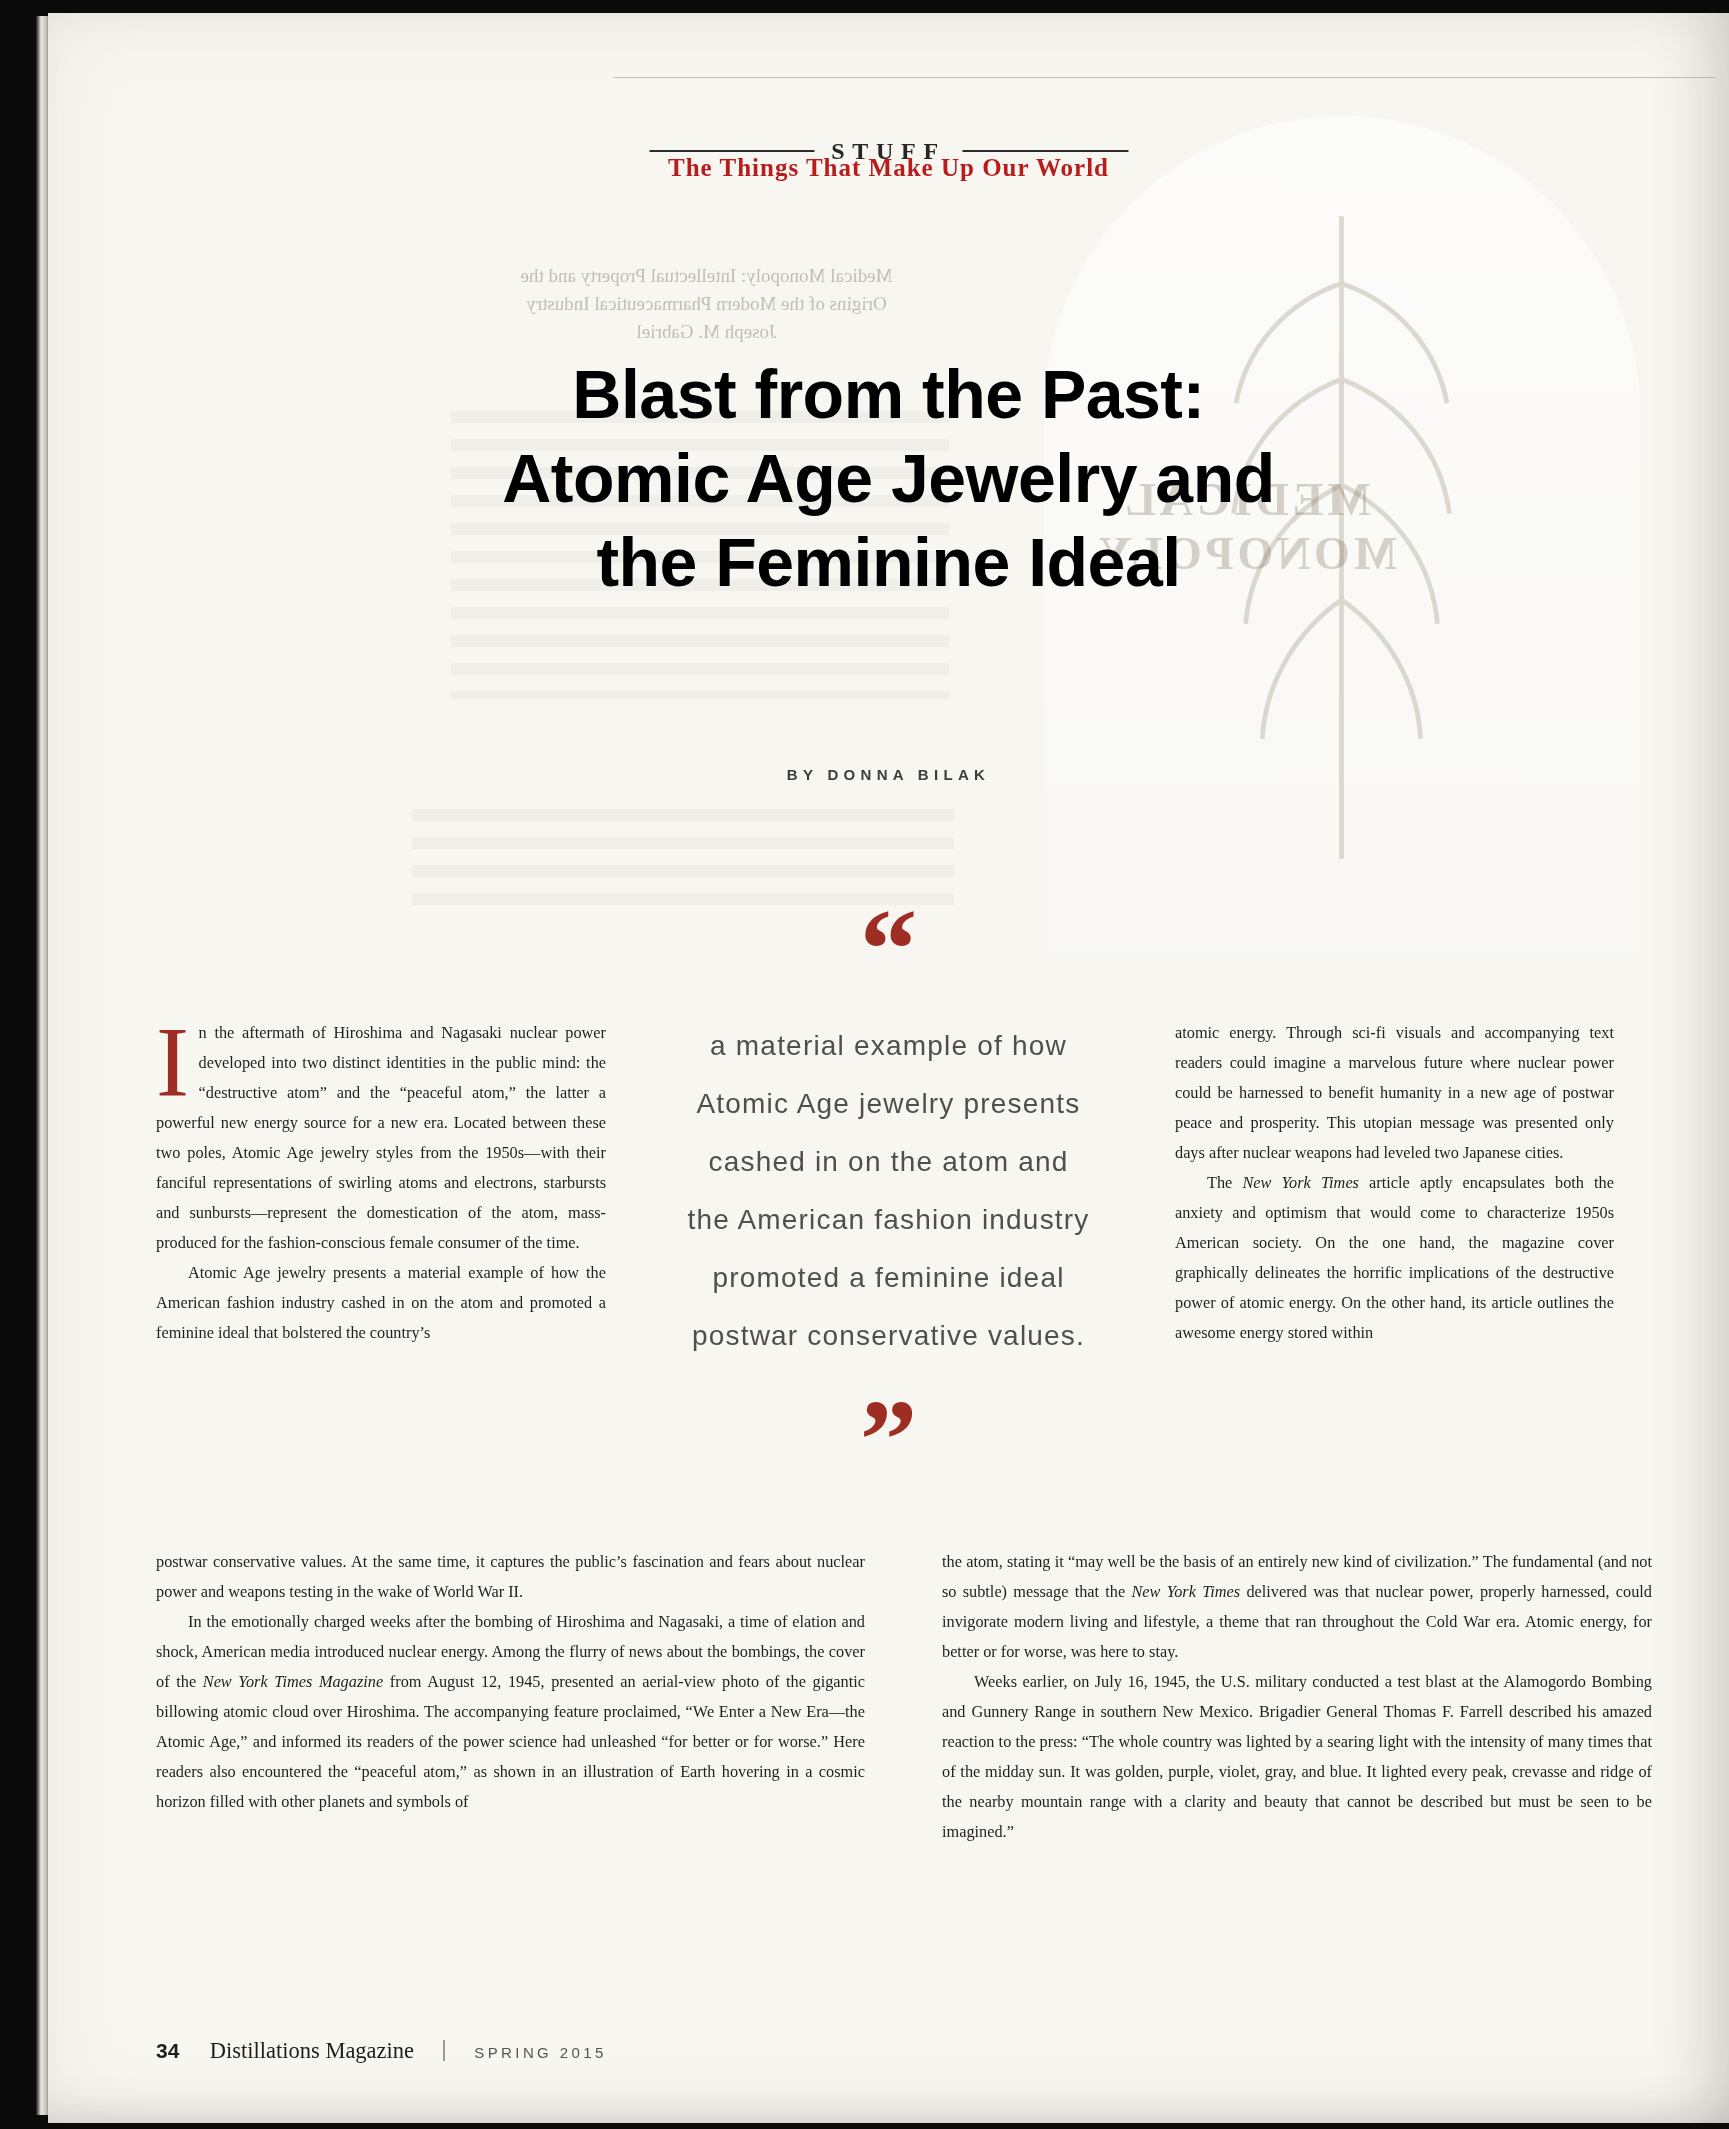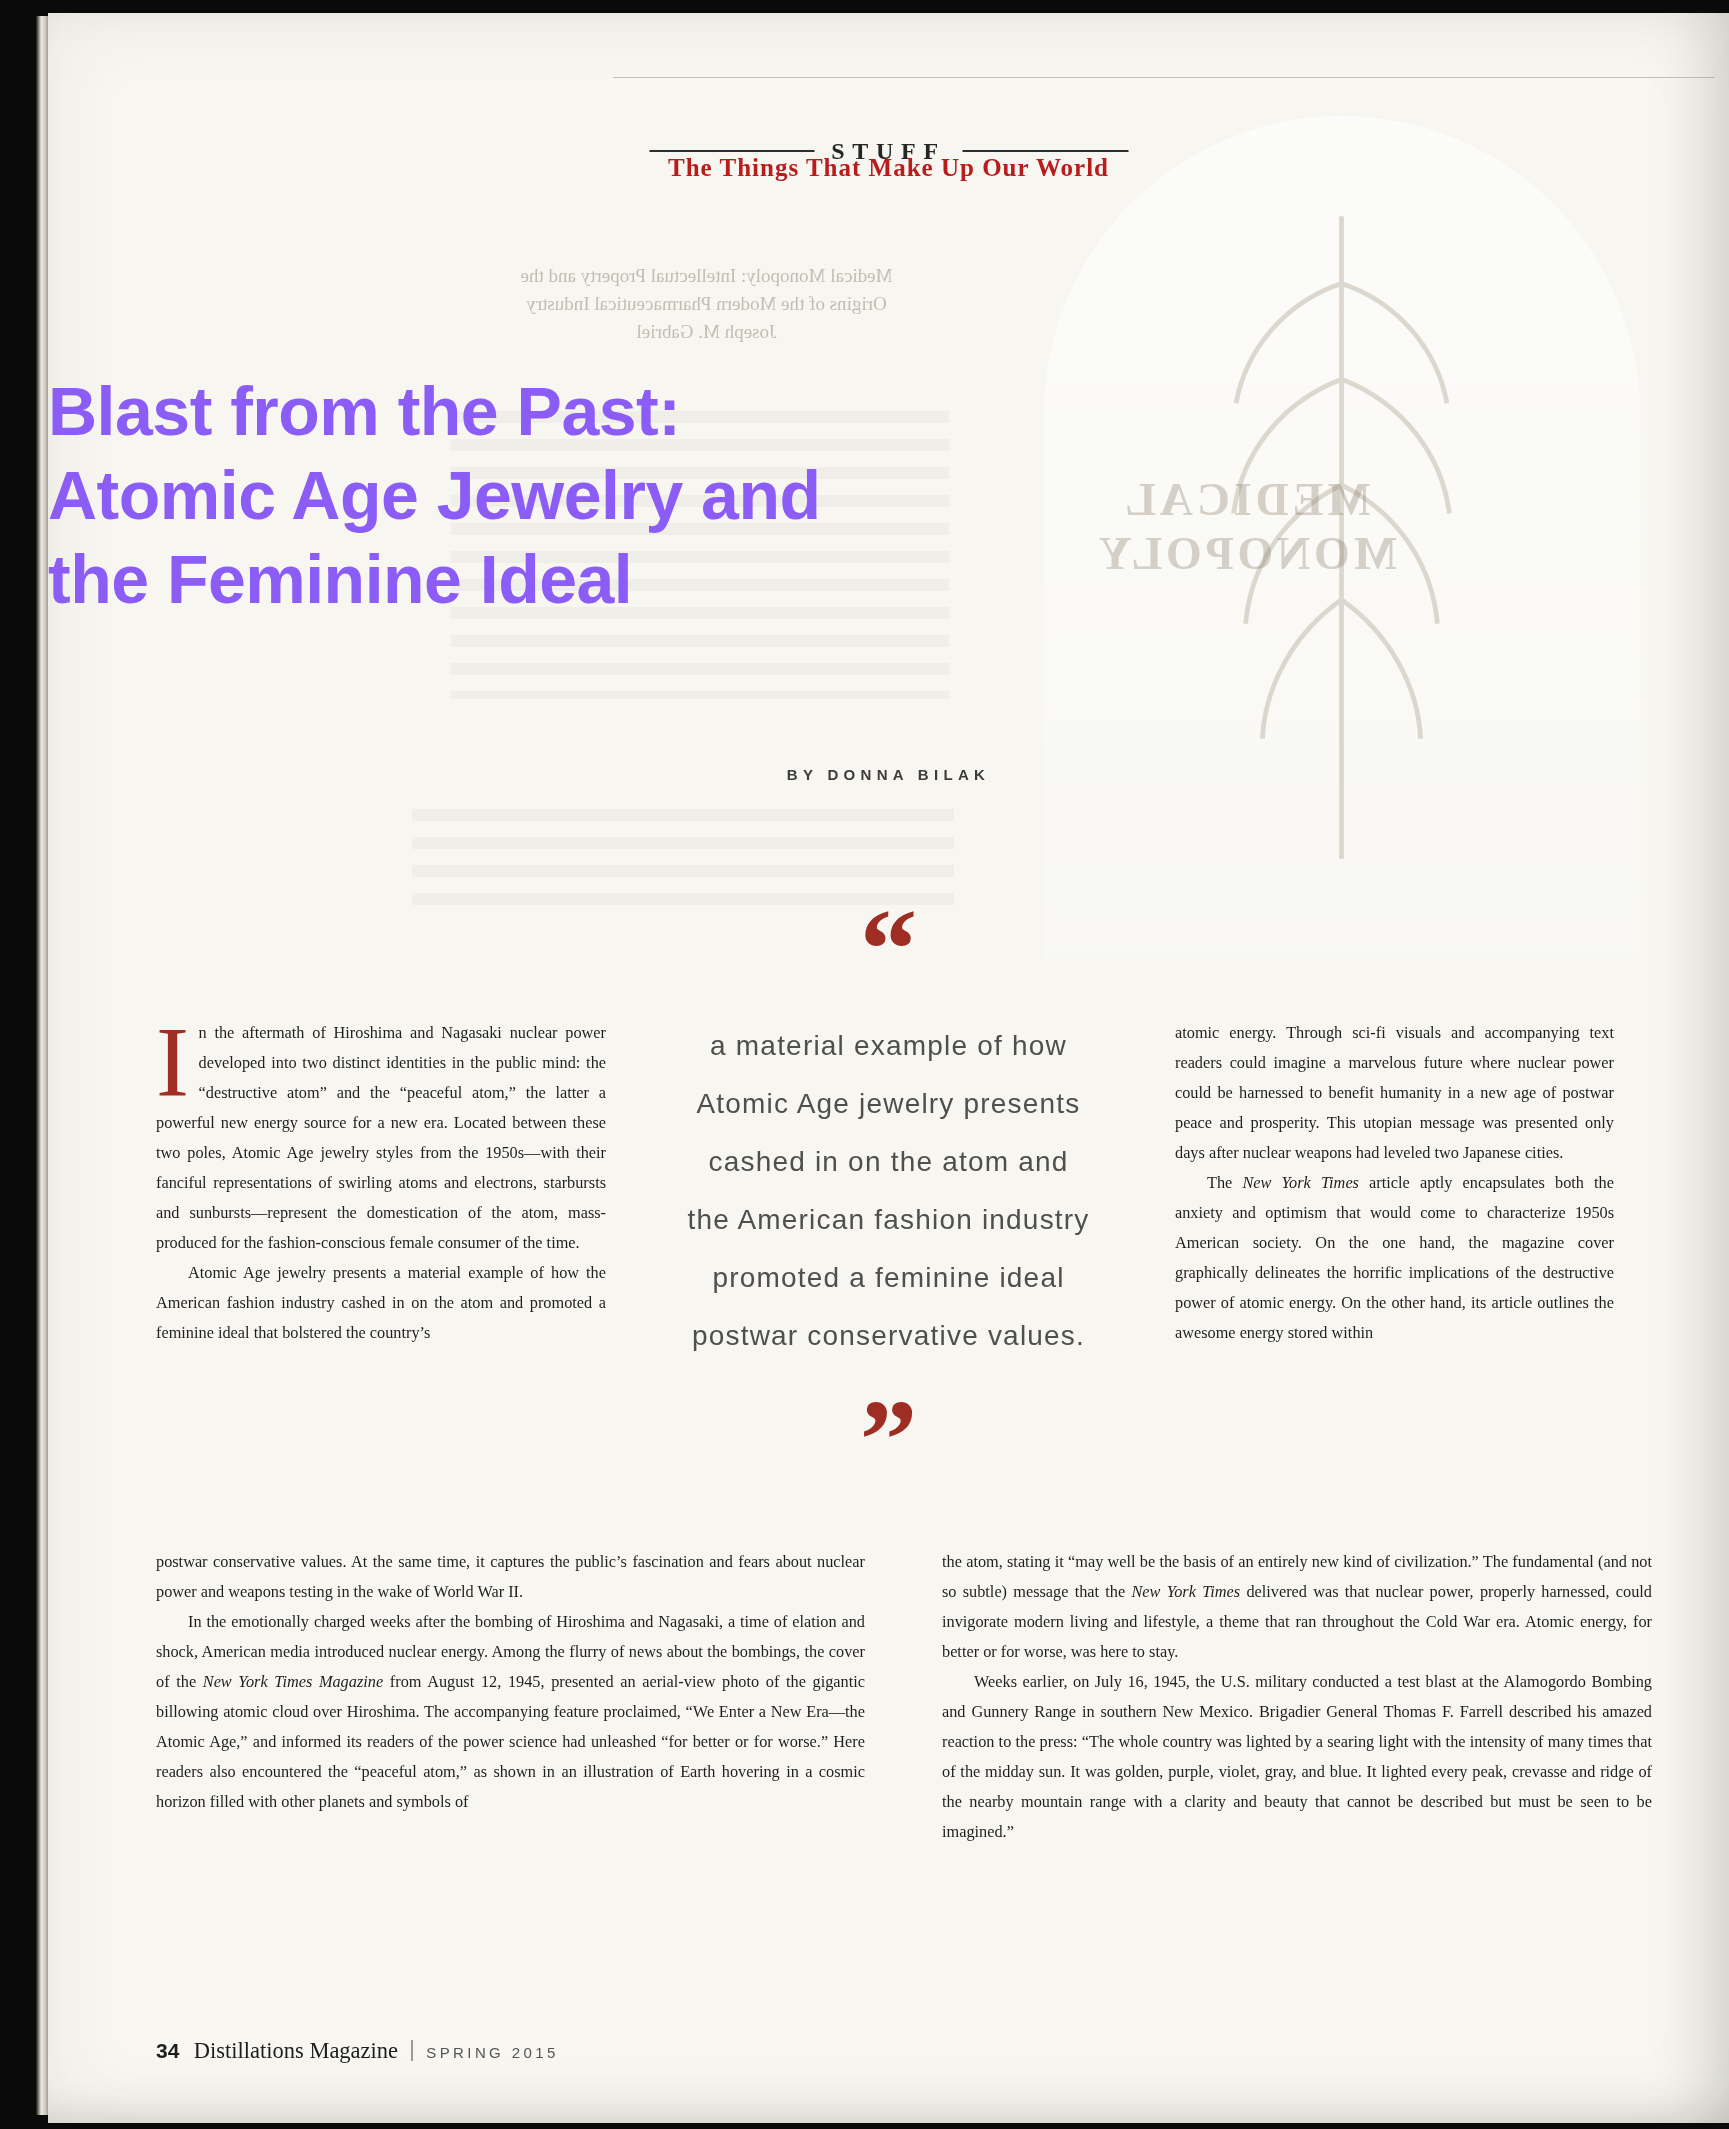--- a/index.html
+++ b/index.html
@@ -31,22 +31,22 @@
 
   
   .content{position:relative;z-index:2;height:100%;}
   .kicker-row{position:absolute;top:95px;left:50%;transform:translateX(-50%);
     width:479px;display:flex;align-items:center;gap:17px;margin-top:30px;}
   .kicker-rule{flex:1;height:1.4px;background:#2d2d2d;}
   .kicker{font:700 24px "Liberation Serif",serif;letter-spacing:7.7px;color:#262626;white-space:nowrap;}
   .tagline{position:absolute;top:141px;left:0;width:100%;text-align:center;
     font:700 25px "Liberation Serif",serif;letter-spacing:1px;color:#b91c1c;}
 
-  .title{position:absolute;top:356px;left:0;width:100%;text-align:left;
-    font:700 68px/84px "Liberation Sans",sans-serif;letter-spacing:-0.5px;color:#8b5cf6;}
+  .title{position:absolute;top:339px;left:0;width:100%;text-align:center;
+    font:700 68px/84px "Liberation Sans",sans-serif;letter-spacing:-0.5px;color:#000000;}
   .subtitle{position:absolute;top:626px;left:0;width:100%;text-align:center;
     font:400 24px/35px "Liberation Sans",sans-serif;letter-spacing:0.5px;color:#585858;}
   .byline{position:absolute;top:753px;left:0;width:100%;text-align:center;
     font:700 15px "Liberation Sans",sans-serif;letter-spacing:5.3px;color:#3c3c3c;}
 
   
   .pq-mark{position:absolute;left:0;width:100%;text-align:center;color:#9e2d23;
     font:700 115px/96px "Liberation Serif",serif;}
   .pq-open{top:889px;height:96px;}
   .pq-close{top:1379px;height:96px;}
@@ -60,21 +60,21 @@
   .bodycopy p{margin:0;}
   .bodycopy p.indent{text-indent:32px;}
   .dropcap{float:left;font:400 99px/81px "Liberation Serif",serif;color:#9e2d23;
     margin:3.8px 9.6px 0 0;}
   .col-left-top{left:108px;top:1005px;width:450px;}
   .col-right-top{left:1127px;top:1005px;width:439px;}
   .col-left-bottom{left:108px;top:1534px;width:709px;}
   .col-right-bottom{left:856px;top:1534px;width:710px;margin-left:38px;}
 
   
-  .footer{position:absolute;left:108px;top:2025px;display:flex;align-items:baseline;}
+  .footer{position:absolute;left:108px;top:2025px;display:flex;align-items:baseline;gap:16px;}
   .page-number{font:700 21px "Liberation Sans",sans-serif;color:#1d1d1d;}
   .magazine{font:400 22.5px "Liberation Serif",serif;color:#1d1d1d;margin-left:14.4px;}
   .footer-divider{width:1.4px;height:21px;background:#9a9a9a;margin:0 13.4px;align-self:center;}
   .issue{font:400 15px "Liberation Sans",sans-serif;letter-spacing:3.4px;color:#555;}
 </style>
 </head>
 <body>
 
 <div class="stage">
   <div class="page-stack"></div>

